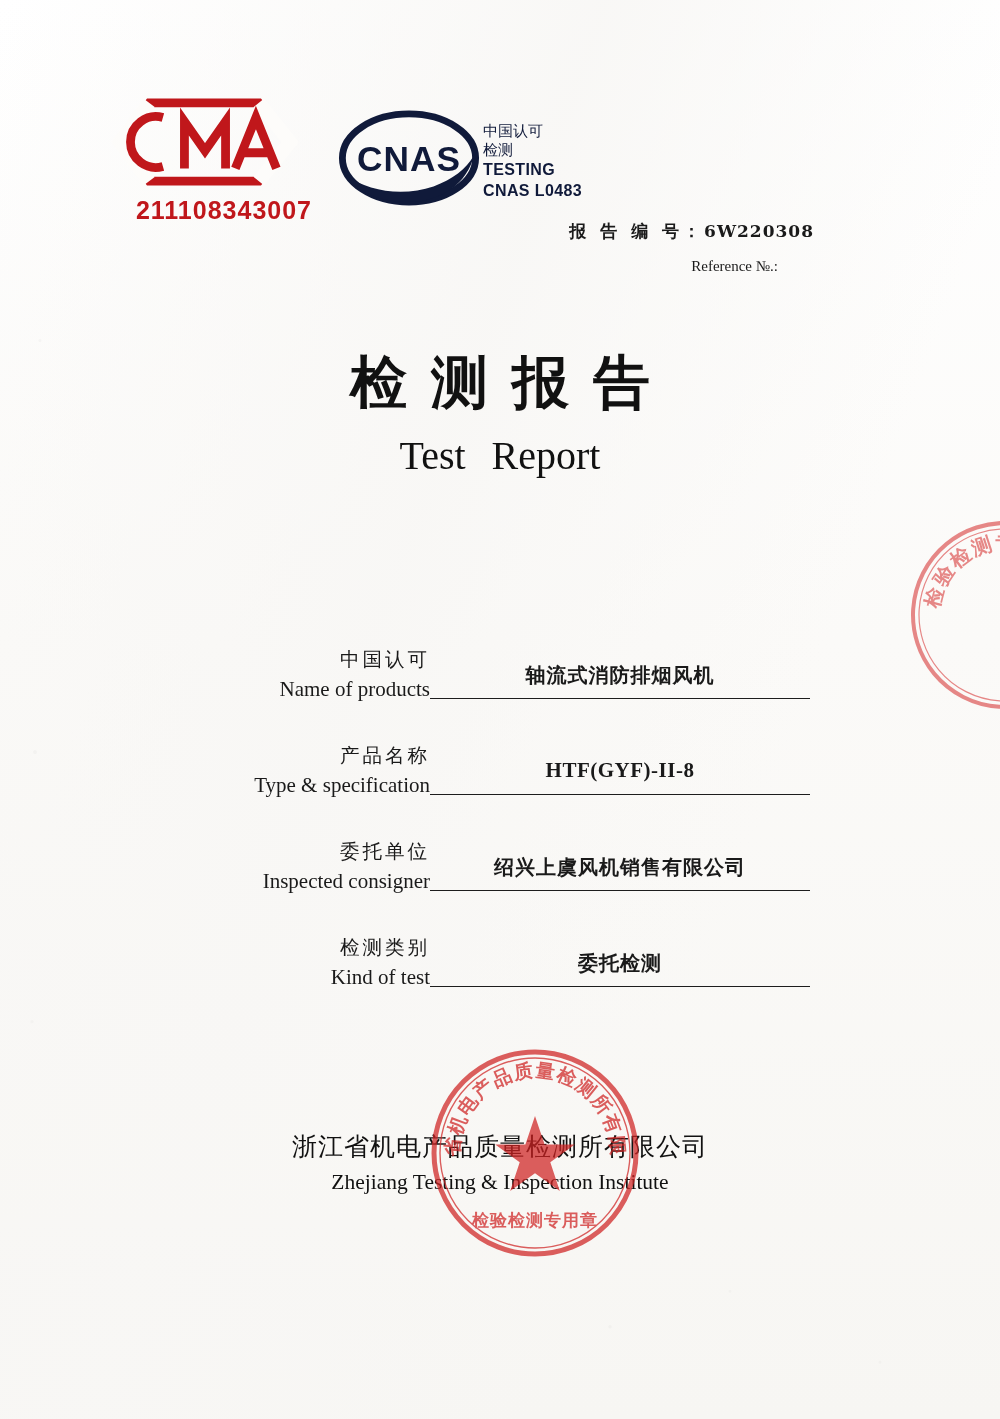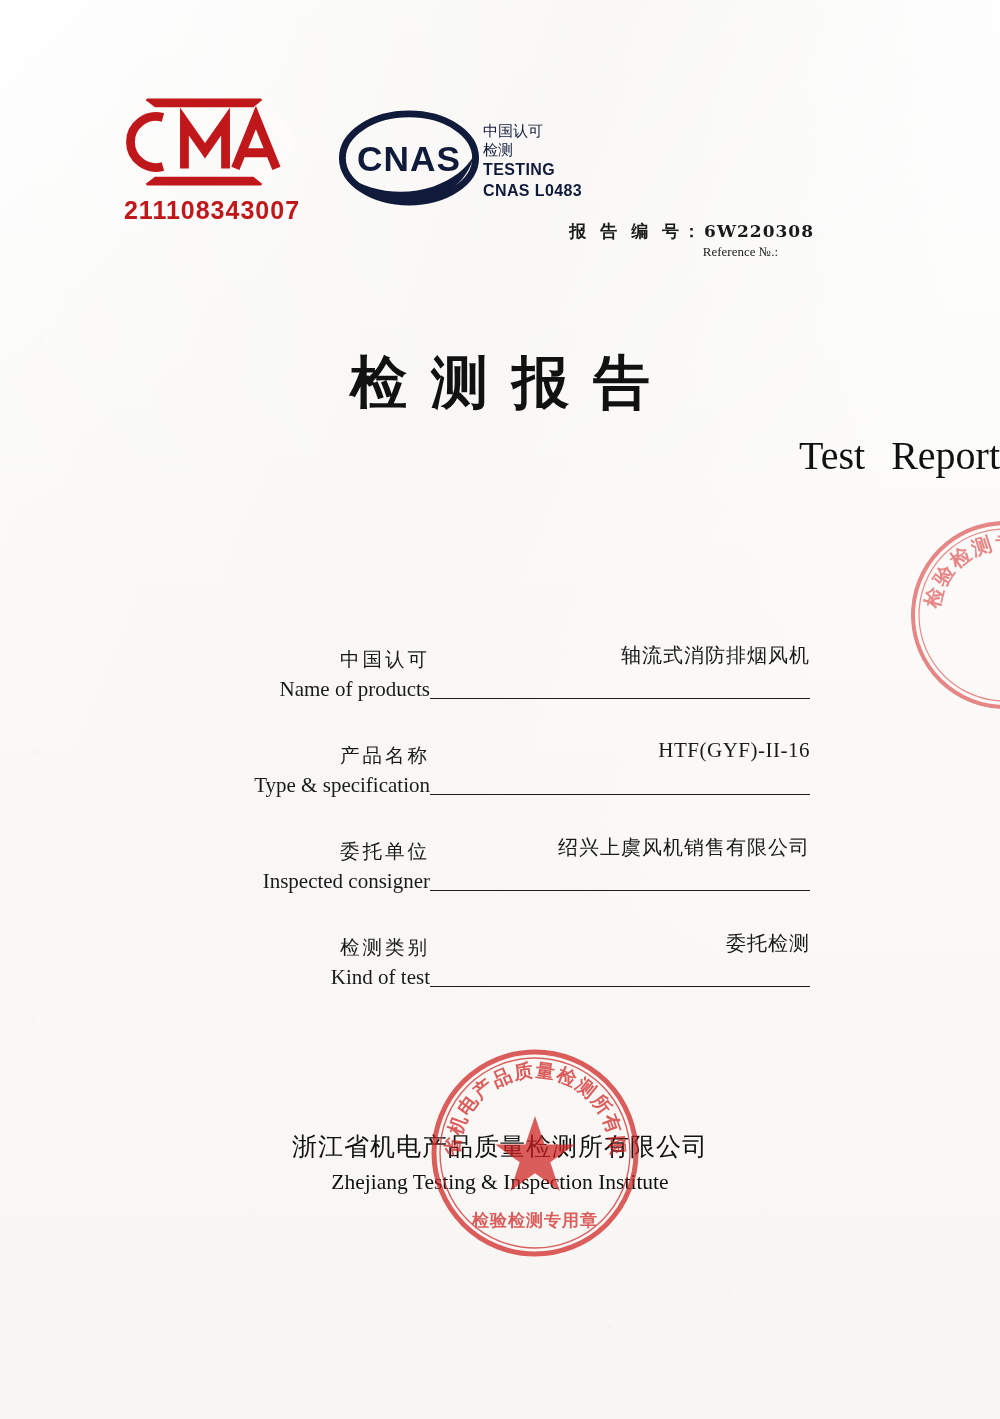--- a/index.html
+++ b/index.html
@@ -42,21 +42,21 @@
     top: 96px;
     left: 0;
     right: 0;
     height: 170px;
   }
   .cma-block {
     position: absolute;
     left: 112px;
     top: 0;
     width: 200px;
-    text-align: center;
+    text-align: right;
   }
   .cma-logo {
     width: 186px;
     height: 92px;
     display: block;
   }
   .cma-number {
     margin-top: 8px;
     font-family: "Liberation Sans", sans-serif;
     font-weight: bold;
@@ -100,23 +100,23 @@
     font-family: "DejaVu Serif", serif;
     font-size: 17px;
     font-weight: bold;
     letter-spacing: 1px;
     white-space: nowrap;
   }
   .report-no .label { letter-spacing: 4px; margin-left: 12px; }
   .reference-no {
     position: absolute;
     right: 222px;
-    top: 148px;
-    font-family: "Liberation Serif", serif;
-    font-size: 13px;
+    top: 162px;
+    font-family: "Liberation Serif", serif;
+    font-size: 15px;
     white-space: nowrap;
   }
 
   
   .title-cn {
     position: absolute;
     top: 345px;
     left: 0;
     right: 0;
     text-align: center;
@@ -125,21 +125,21 @@
     font-weight: bold;
     letter-spacing: 24px;
     text-indent: 24px;
     color: #111;
   }
   .title-en {
     position: absolute;
     top: 432px;
     left: 0;
     right: 0;
-    text-align: right;
+    text-align: center;
     font-family: "Liberation Serif", serif;
     font-size: 40px;
     color: #111;
   }
   .title-en .gap { display: inline-block; width: 26px; }
 
   
   .fields {
     position: absolute;
     top: 640px;
@@ -167,25 +167,26 @@
   .field-label .en {
     font-family: "Liberation Serif", serif;
     font-size: 21px;
     display: block;
     line-height: 1.45;
   }
   .field-value {
     position: absolute;
     left: 430px;
     width: 380px;
-    top: 2px;
-    text-align: right;
+    top: 22px;
+    text-align: center;
     font-family: "DejaVu Serif", serif;
     font-size: 20px;
     letter-spacing: 1px;
+    font-weight: bold;
   }
   .field-value.latin {
     font-family: "Liberation Serif", serif;
     font-size: 21px;
     letter-spacing: .5px;
   }
   .field-line {
     position: absolute;
     left: 430px;
     width: 380px;
@@ -296,21 +297,21 @@
       </div>
       <div class="field-value">轴流式消防排烟风机</div>
       <div class="field-line"></div>
     </div>
 
     <div class="field-row">
       <div class="field-label">
         <span class="cn">产品名称</span>
         <span class="en">Type &amp; specification</span>
       </div>
-      <div class="field-value latin">HTF(GYF)-II-16</div>
+      <div class="field-value latin">HTF(GYF)-II-8</div>
       <div class="field-line"></div>
     </div>
 
     <div class="field-row">
       <div class="field-label">
         <span class="cn">委托单位</span>
         <span class="en">Inspected  consigner</span>
       </div>
       <div class="field-value">绍兴上虞风机销售有限公司</div>
       <div class="field-line"></div>

